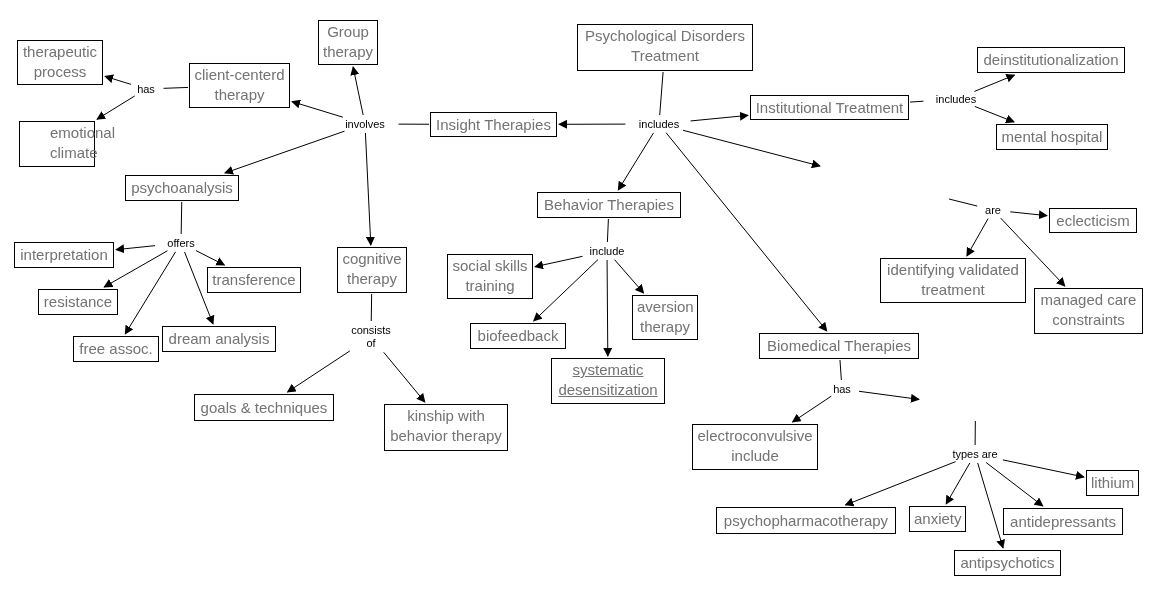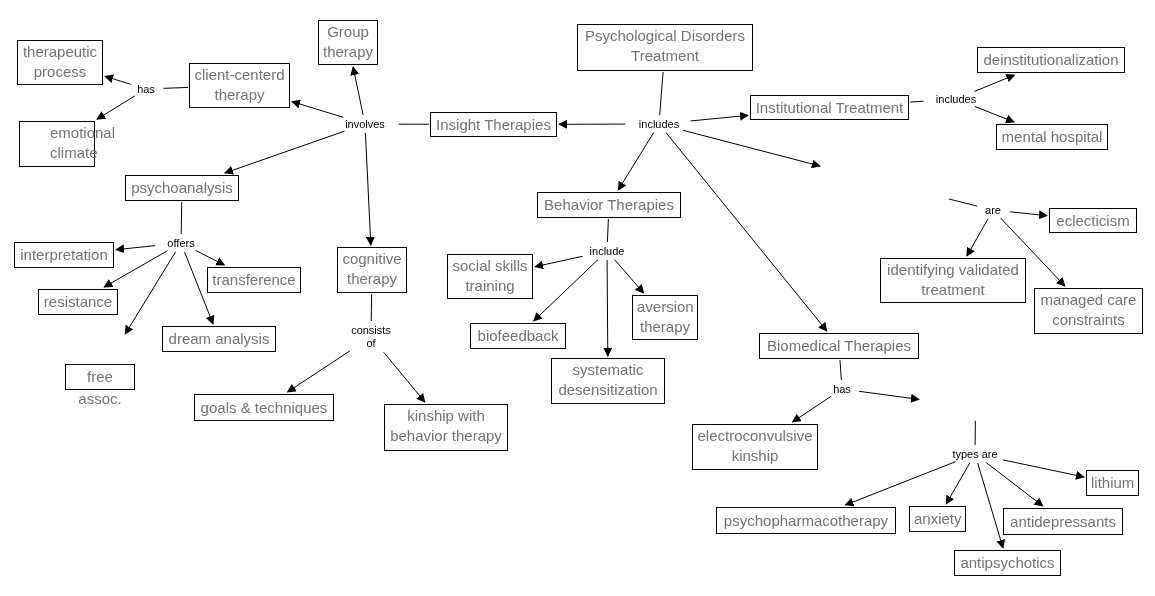--- a/index.html
+++ b/index.html
@@ -74,42 +74,42 @@
   <div class="node" style="left: 880px; top: 258px; width: 146px; height: 45px; line-height: 20px;">identifying validated
 treatment</div>
   <div class="node" style="left: 1034px; top: 288px; width: 109px; height: 46px; line-height: 20px;">managed care
 constraints</div>
   <div class="node" style="left: 537px; top: 192px; width: 144px; height: 26px; line-height: 22px;">Behavior Therapies</div>
   <div class="node" style="left: 447px; top: 254px; width: 86px; height: 45px; line-height: 20px;">social skills
 training</div>
   <div class="node" style="left: 470px; top: 323px; width: 96px; height: 26px; line-height: 22px;">biofeedback</div>
   <div class="node" style="left: 632px; top: 295px; width: 66px; height: 45px; line-height: 20px;">aversion
 therapy</div>
-  <div class="node" style="left: 551px; top: 358px; width: 114px; height: 46px; line-height: 20px;">systematic
+  <div class="node" style="left: 551px; top: 358px; width: 114px; height: 46px; line-height: 20px; text-decoration: underline;">systematic
 desensitization</div>
   <div class="node" style="left: 759px; top: 333px; width: 160px; height: 26px; line-height: 22px;">Biomedical Therapies</div>
   <div class="node" style="left: 692px; top: 424px; width: 126px; height: 46px; line-height: 20px;">electroconvulsive
-kinship</div>
+include</div>
   <div class="node" style="left: 716px; top: 507px; width: 180px; height: 27px; line-height: 23px;">psychopharmacotherapy</div>
   <div class="node" style="left: 909px; top: 506px; width: 57px; height: 26px; line-height: 22px;">anxiety</div>
   <div class="node" style="left: 954px; top: 550px; width: 107px; height: 26px; line-height: 22px;">antipsychotics</div>
   <div class="node" style="left: 1003px; top: 508px; width: 120px; height: 27px; line-height: 23px;">antidepressants</div>
   <div class="node" style="left: 1086px; top: 470px; width: 53px; height: 26px; line-height: 22px;">lithium</div>
   <div class="node" style="left: 318px; top: 20px; width: 60px; height: 45px; line-height: 20px;">Group
 therapy</div>
   <div class="node" style="left: 189px; top: 63px; width: 101px; height: 45px; line-height: 20px;">client-centerd
 therapy</div>
   <div class="node" style="left: 17px; top: 40px; width: 86px; height: 45px; line-height: 20px;">therapeutic
 process</div>
   <div class="node" style="left: 19px; top: 121px; width: 76px; height: 46px; line-height: 20px; padding-left: 30px;">emotional
 climate</div>
   <div class="node" style="left: 125px; top: 175px; width: 114px; height: 26px; line-height: 22px;">psychoanalysis</div>
   <div class="node" style="left: 14px; top: 242px; width: 100px; height: 26px; line-height: 22px;">interpretation</div>
   <div class="node" style="left: 38px; top: 289px; width: 80px; height: 26px; line-height: 22px;">resistance</div>
-  <div class="node" style="left: 65px; top: 336px; width: 70px; height: 26px; line-height: 22px; margin-top: 28px;">free assoc.</div>
+  <div class="node" style="left: 73px; top: 336px; width: 86px; height: 26px; line-height: 22px;">free assoc.</div>
   <div class="node" style="left: 162px; top: 326px; width: 114px; height: 26px; line-height: 22px;">dream analysis</div>
   <div class="node" style="left: 207px; top: 267px; width: 94px; height: 26px; line-height: 22px;">transference</div>
   <div class="node" style="left: 337px; top: 247px; width: 70px; height: 46px; line-height: 20px;">cognitive
 therapy</div>
   <div class="node" style="left: 194px; top: 394px; width: 140px; height: 27px; line-height: 23px;">goals &amp; techniques</div>
   <div class="node" style="left: 384px; top: 404px; width: 124px; height: 47px; line-height: 20px;">kinship with
 behavior therapy</div>
 
   <div class="link" style="left: 659px; top: 124px;">includes</div>
   <div class="link" style="left: 956px; top: 99px;">includes</div>

